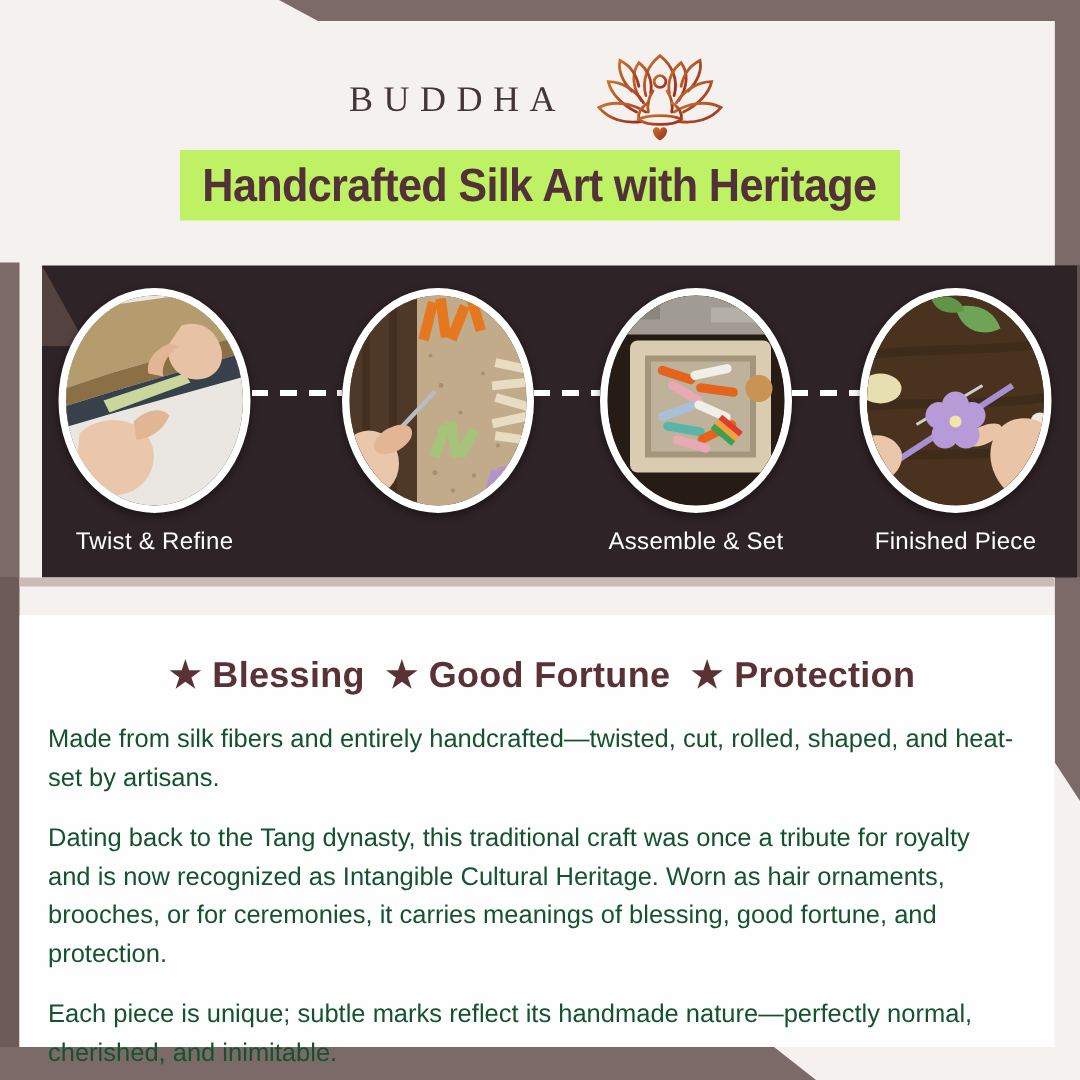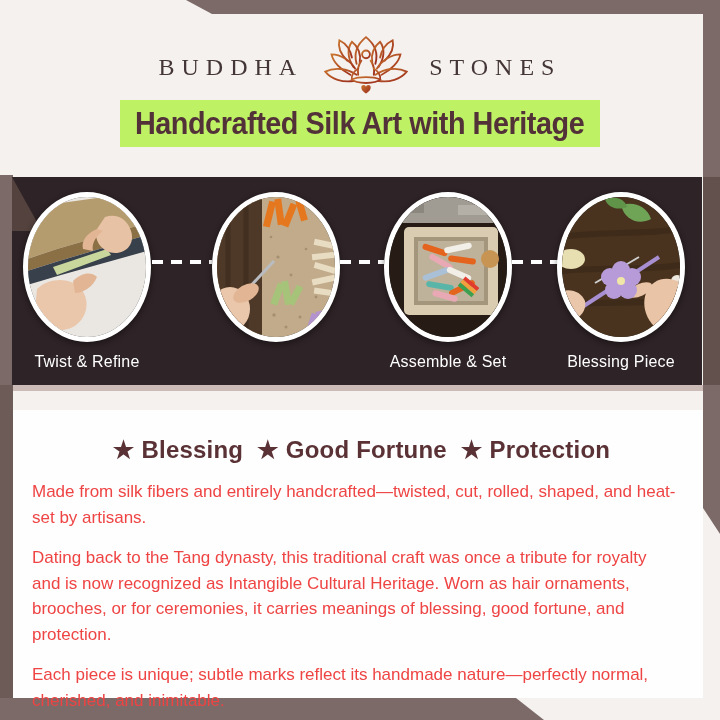--- a/index.html
+++ b/index.html
@@ -20,37 +20,37 @@
              justify-content:center;gap:16px;text-align:center;}
   .brand-text{font-family:"Liberation Serif",serif;font-size:24px;letter-spacing:7px;
               color:#443638;}
   .lotus{width:94px;height:66px;}
   
   .title-band{position:absolute;left:120px;top:100px;width:480px;height:47px;background:#bef264;
               display:flex;align-items:center;justify-content:center;}
   .page-title{font-size:31px;font-weight:bold;color:#523138;white-space:nowrap;
               letter-spacing:-0.5px;display:inline-block;transform:scaleX(.93);}
   
-  .band{position:absolute;left:12px;top:177px;width:690px;height:208px;background:#2e2326;}
+  .band{position:absolute;left:28px;top:177px;width:690px;height:208px;background:#2e2326;}
   .band-bevel{position:absolute;left:0;top:0;width:30px;height:54px;background:#54423e;
               clip-path:polygon(0 0,100% 100%,0 100%);}
   .band-shadow{position:absolute;left:13px;top:385px;width:690px;height:6px;background:#cbbab6;}
   .step{position:absolute;top:15px;width:150px;text-align:center;}
   .photo{width:118px;height:140px;border:5px solid #ffffff;border-radius:50%;overflow:hidden;
          margin:0 auto;box-shadow:0 2px 6px rgba(0,0,0,.45);background:#444;}
   .photo svg{width:100%;height:100%;display:block;}
   .step-label{margin-top:11px;color:#ffffff;font-size:16px;letter-spacing:.2px;}
   .dash{position:absolute;top:83px;height:4px;
         background:repeating-linear-gradient(90deg,#fff 0 11px,transparent 11px 19px);}
   
   .panel{position:absolute;left:13px;top:410px;width:690px;height:288px;background:#fefefe;}
   .benefits{margin-top:26px;text-align:center;font-size:24px;font-weight:bold;color:#5a3236;
             letter-spacing:.2px;}
   .benefits .star{margin:0 7px;}
-  .para{margin:15px 24px 0 19px;font-size:17px;line-height:1.5;color:#ef4444;}
+  .para{margin:15px 24px 0 19px;font-size:17px;line-height:1.5;color:#14532d;}
 </style>
 </head>
 <body>
 
 <div class="canvas">
 
   <div class="frame-top"></div>
   <div class="frame-right"></div>
   <div class="frame-left"></div>
   <div class="frame-bottom"></div>
@@ -78,21 +78,20 @@
           <circle cx="60" cy="26" r="5"></circle>
           <path d="M54,34 C50,40 49,46 50,52"></path>
           <path d="M66,34 C70,40 71,46 70,52"></path>
           <path d="M50,44 C44,48 41,53 42,58"></path>
           <path d="M70,44 C76,48 79,53 78,58"></path>
           <path d="M42,58 C48,64 72,64 78,58 C70,54 50,54 42,58 Z"></path>
           <path d="M54,68 C54,64 60,64 60,68 C60,64 66,64 66,68 C66,73 60,76 60,76 C60,76 54,73 54,68 Z" fill="url(#lg)" stroke="none"></path>
         </g>
       </svg>
     </span>
-    <span class="brand-text">STONES</span>
   </div>
 
   <div class="title-band">
     <span class="page-title">Handcrafted Silk Art with Heritage</span>
   </div>
 
   <div class="band">
     <div class="band-bevel"></div>
 
     <div class="step" style="left:0px;">
@@ -213,21 +212,21 @@
           <g fill="#b79bd9">
             <circle cx="60" cy="73" r="9"></circle>
               <circle cx="71" cy="80" r="9"></circle>
               <circle cx="67" cy="93" r="9"></circle>
             <circle cx="53" cy="93" r="9"></circle>
               <circle cx="49" cy="80" r="9"></circle>
           </g>
           <circle cx="60" cy="84" r="4" fill="#efe6a8"></circle>
         </svg>
       </div>
-      <div class="step-label">Blessing Piece</div>
+      <div class="step-label">Finished Piece</div>
     </div>
   </div>
   <div class="band-shadow"></div>
 
   <div class="panel">
     <div class="benefits">
       <span class="star">★</span><span>Blessing</span>
       <span class="star">★</span><span>Good Fortune</span>
       <span class="star">★</span><span>Protection</span>
     </div>

